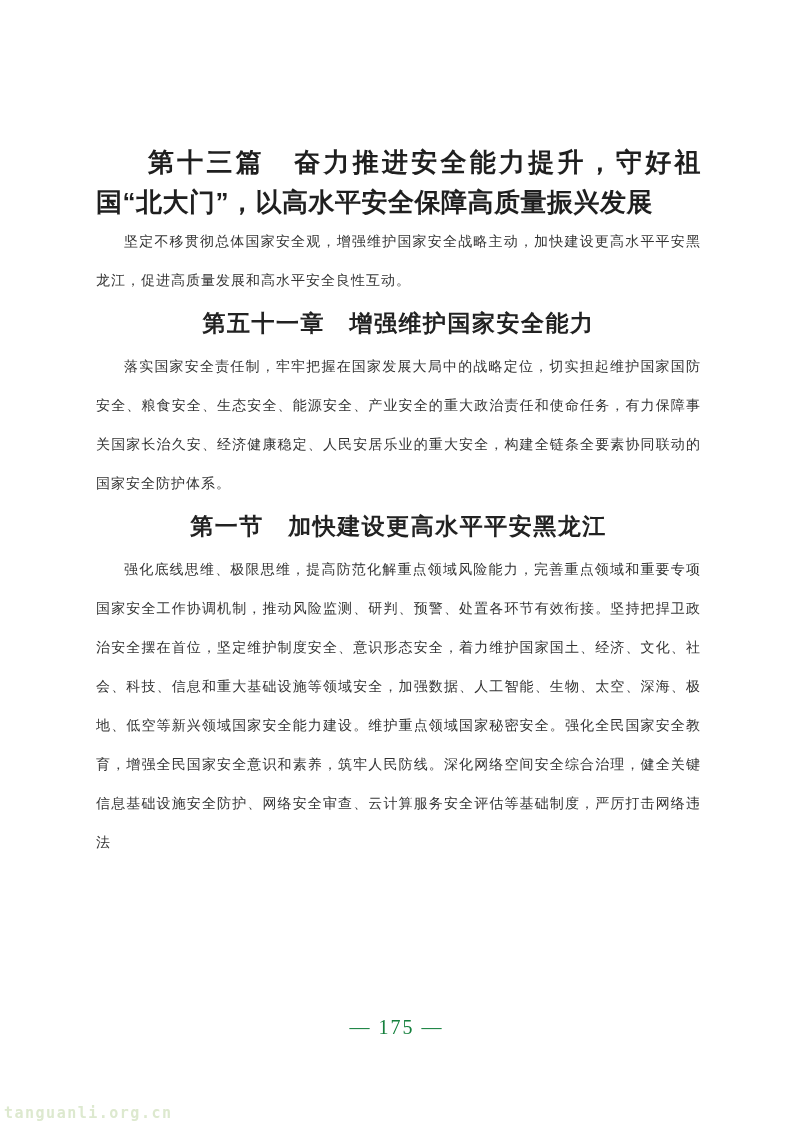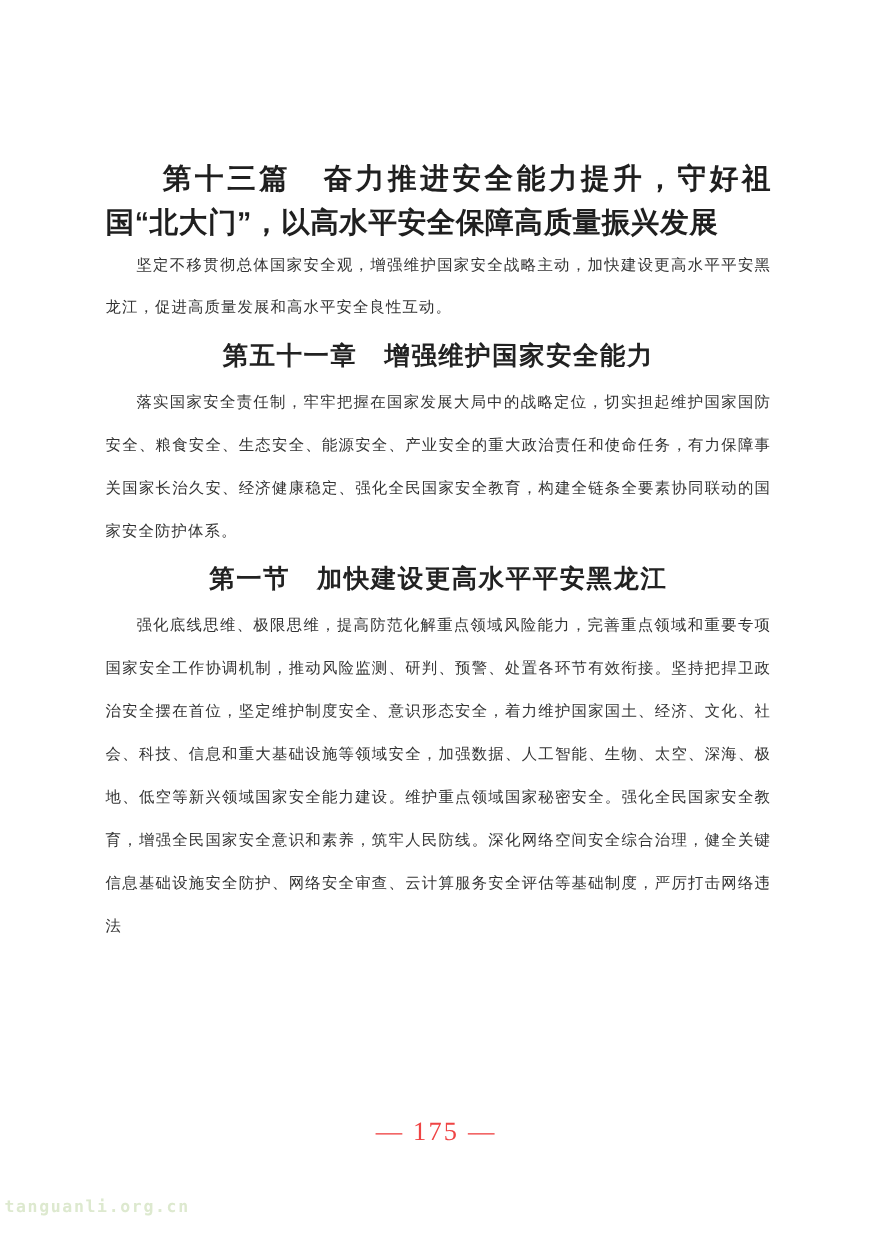--- a/index.html
+++ b/index.html
@@ -50,45 +50,45 @@
     margin: 4px;
     text-align: center;
     letter-spacing: 1.5px;
   }
   .page-number {
     position: absolute;
     top: 1016px;
     left: 0;
     width: 100%;
     text-align: center;
-    font-size: 24px;
-    color: #ef4444;
+    font-size: 20px;
+    color: #15803d;
     letter-spacing: 2px;
   }
   .watermark {
     position: absolute;
     left: 4px;
-    bottom: 16px;
+    bottom: 0px;
     font-family: "DejaVu Sans Mono", monospace;
     font-size: 15px;
     font-weight: bold;
     letter-spacing: 1.5px;
   }
 </style>
 </head>
 <body>
 
 <div class="page">
   <h1 class="part-title">第十三篇　奋力推进安全能力提升，守好祖国“北大门”，以高水平安全保障高质量振兴发展</h1>
 
   <p class="para">坚定不移贯彻总体国家安全观，增强维护国家安全战略主动，加快建设更高水平平安黑龙江，促进高质量发展和高水平安全良性互动。</p>
 
   <h2 class="chapter-heading">第五十一章　增强维护国家安全能力</h2>
 
-  <p class="para">落实国家安全责任制，牢牢把握在国家发展大局中的战略定位，切实担起维护国家国防安全、粮食安全、生态安全、能源安全、产业安全的重大政治责任和使命任务，有力保障事关国家长治久安、经济健康稳定、强化全民国家安全教育，构建全链条全要素协同联动的国家安全防护体系。</p>
+  <p class="para">落实国家安全责任制，牢牢把握在国家发展大局中的战略定位，切实担起维护国家国防安全、粮食安全、生态安全、能源安全、产业安全的重大政治责任和使命任务，有力保障事关国家长治久安、经济健康稳定、人民安居乐业的重大安全，构建全链条全要素协同联动的国家安全防护体系。</p>
 
   <h3 class="section-heading">第一节　加快建设更高水平平安黑龙江</h3>
 
   <p class="para">强化底线思维、极限思维，提高防范化解重点领域风险能力，完善重点领域和重要专项国家安全工作协调机制，推动风险监测、研判、预警、处置各环节有效衔接。坚持把捍卫政治安全摆在首位，坚定维护制度安全、意识形态安全，着力维护国家国土、经济、文化、社会、科技、信息和重大基础设施等领域安全，加强数据、人工智能、生物、太空、深海、极地、低空等新兴领域国家安全能力建设。维护重点领域国家秘密安全。强化全民国家安全教育，增强全民国家安全意识和素养，筑牢人民防线。深化网络空间安全综合治理，健全关键信息基础设施安全防护、网络安全审查、云计算服务安全评估等基础制度，严厉打击网络违法</p>
 
   <div class="page-number">— 175 —</div>
 
   <div class="watermark" style="color: rgb(221, 233, 207);">tanguanli.org.cn</div>
 </div>
 

